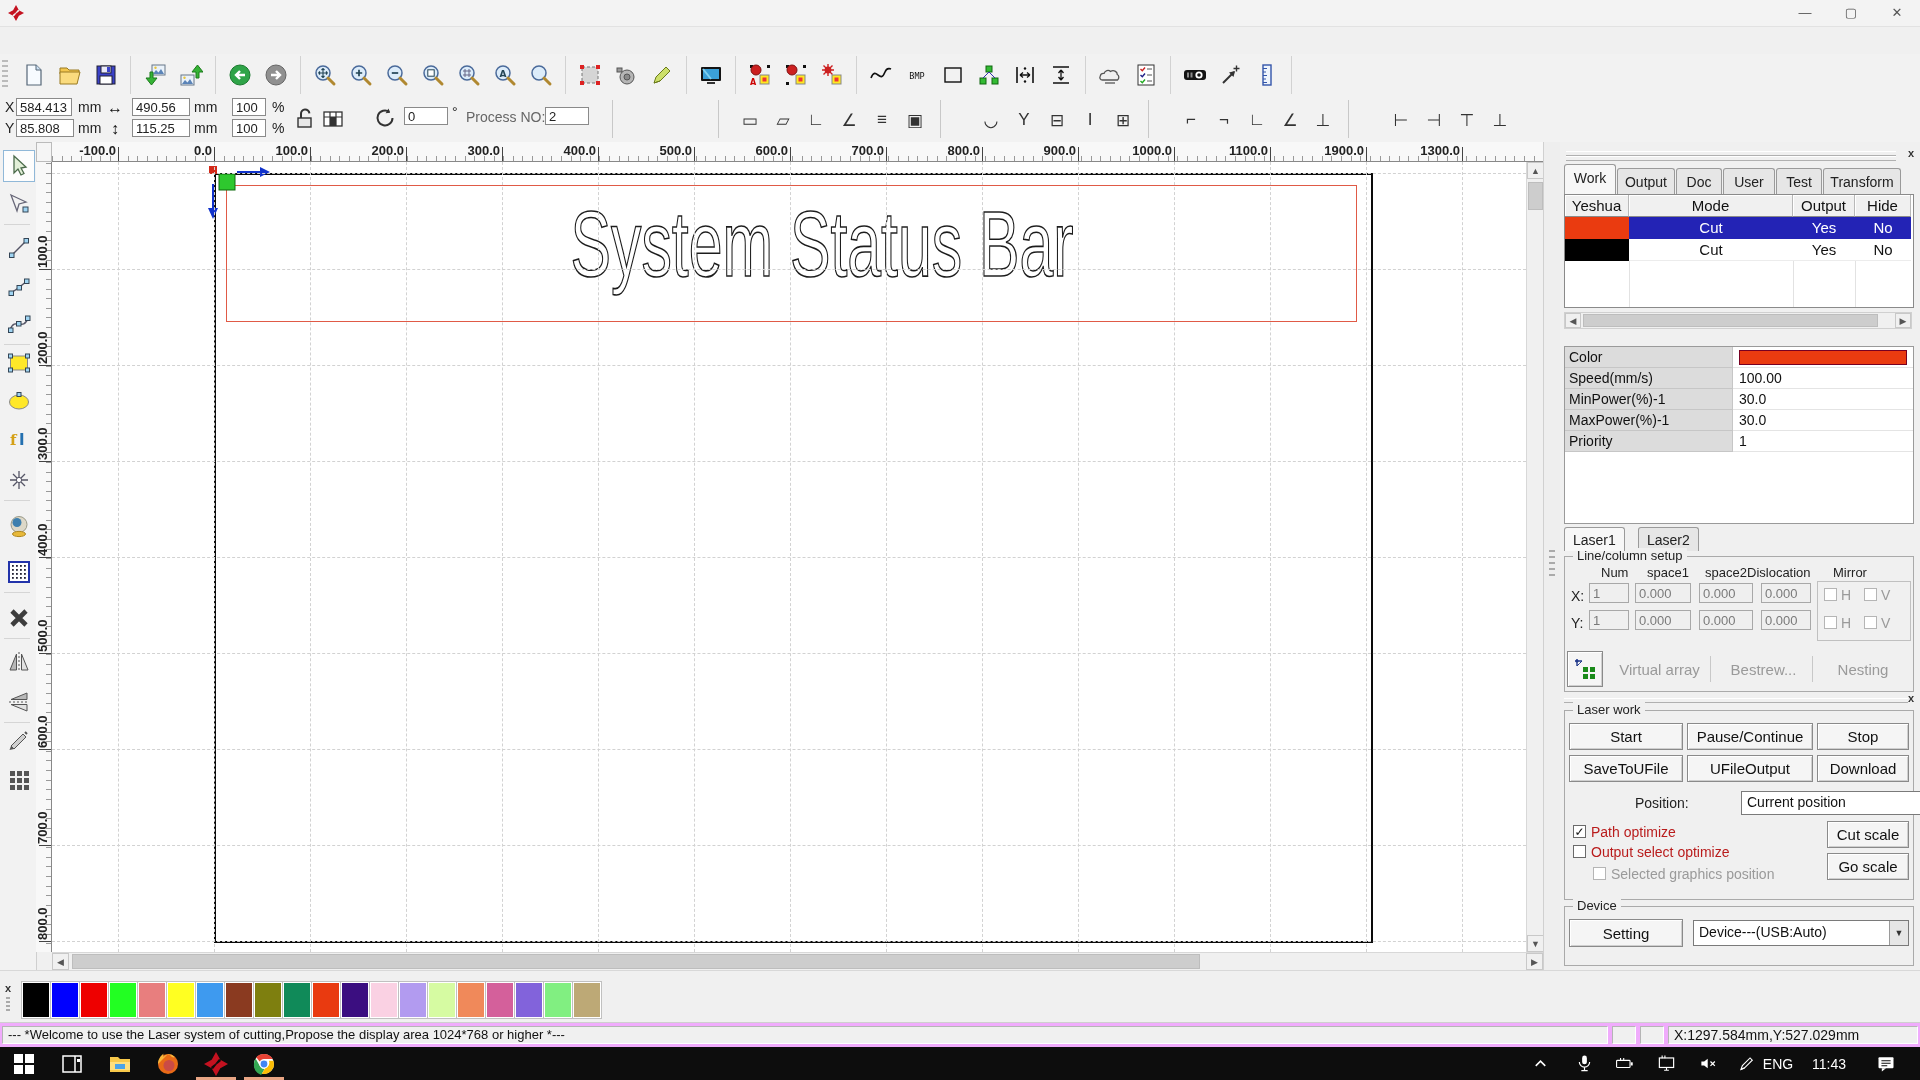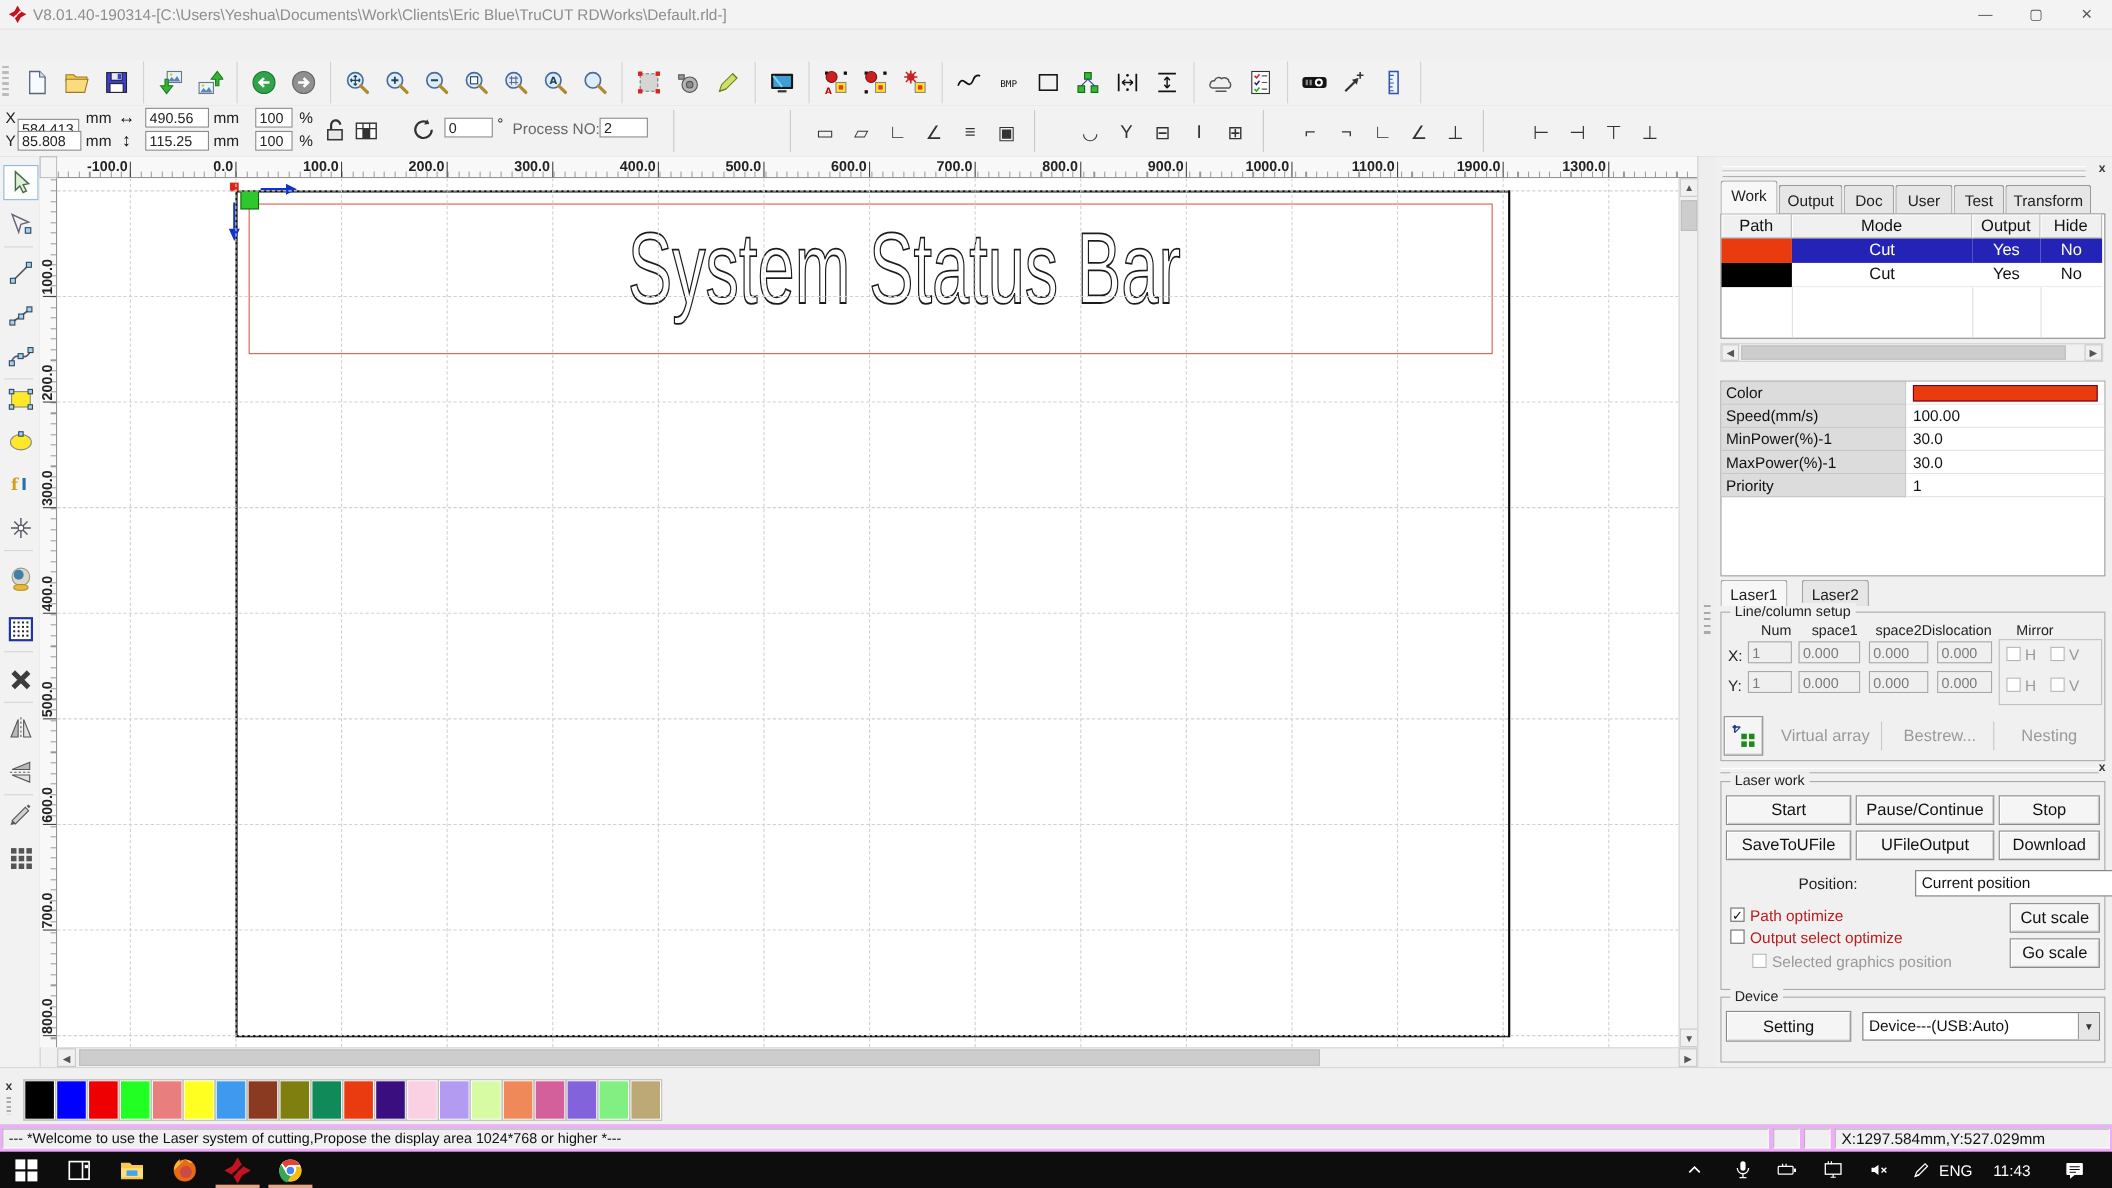--- a/index.html
+++ b/index.html
@@ -105,21 +105,20 @@
 </style>
 </head>
 <body>
 
 <div class="screen">
 
   <div class="abs titlebar">
     <span class="abs" style="left:8px;top:5px;" id="app-logo"><svg width="16" height="16" viewBox="0 0 24 24">
           <path d="M12 0 L17 9 L12 13 L7 9 Z M12 24 L17 15 L12 11 L7 15 Z M0 12 L9 7 L13 12 L9 17 Z M24 12 L15 7 L11 12 L15 17 Z" fill="#c41220"></path>
         </svg></span>
-    <span class="abs title-text">V8.01.40-190314-[C:\Users\Yeshua\Documents\Work\Clients\Eric Blue\TruCUT RDWorks\Default.rld-]</span>
     <div class="abs win-btn" style="right:92px;">—</div>
     <div class="abs win-btn" style="right:46px;">▢</div>
     <div class="abs win-btn" style="right:0;">✕</div>
   </div>
 
 
   <div class="abs toolbar-main" id="toolbar-main">
       <div class="tb-grip"></div>
       <div class="tb-group">
         <div class="tb-btn">
@@ -434,21 +433,21 @@
               <rect x="8" y="2" width="8" height="20" fill="#eef4fc" stroke="#3355aa" stroke-width="1.4"></rect>
               <path d="M8 5.5h4M8 9h3M8 12.5h4M8 16h3M8 19.5h4" stroke="#3355aa"></path>
             </svg>
           </span>
         </div>
       </div>
     </div>
 
   <div class="abs toolbar-props" id="toolbar-props">
     <span class="lbl" style="left:5px;top:3px;">X</span>
-    <input class="tbx" style="left: 16px; top: 12px; width: 56px;" value="584.413">
+    <input class="tbx" style="left: 16px; top: 2px; width: 56px;" value="584.413">
     <span class="lbl" style="left:78px;top:3px;">mm</span>
     <span class="lbl" style="left:5px;top:24px;">Y</span>
     <input class="tbx" style="left: 16px; top: 23px; width: 58px;" value="85.808">
     <span class="lbl" style="left:78px;top:24px;">mm</span>
     <span class="mini-icon" style="left:104px;top:1px;font-size:16px;font-weight:bold;">↔</span>
     <span class="mini-icon" style="left:104px;top:22px;font-size:16px;font-weight:bold;">↕</span>
     <input class="tbx" style="left: 132px; top: 2px; width: 58px;" value="490.56">
     <span class="lbl" style="left:194px;top:3px;">mm</span>
     <input class="tbx" style="left: 132px; top: 23px; width: 58px;" value="115.25">
     <span class="lbl" style="left:194px;top:24px;">mm</span>
@@ -791,21 +790,21 @@
     <div id="panel-tabs">
         <div class="tab active" style="left: 4px; top: 22px; width: 52px; text-align: center; padding: 0px;">Work</div>
         <div class="tab" style="left: 57px; top: 26px; width: 58px; text-align: center; padding: 0px;">Output</div>
         <div class="tab" style="left: 116px; top: 26px; width: 46px; text-align: center; padding: 0px;">Doc</div>
         <div class="tab" style="left: 163px; top: 26px; width: 52px; text-align: center; padding: 0px;">User</div>
         <div class="tab" style="left: 216px; top: 26px; width: 46px; text-align: center; padding: 0px;">Test</div>
         <div class="tab" style="left: 263px; top: 26px; width: 78px; text-align: center; padding: 0px;">Transform</div>
       </div>
     <div id="layer-table">
         <div class="ltable" style="top: 52px; width: 348px; height: 112px;">
-          <div class="lt-cell lt-head" style="left: 0px; top: 0px; width: 64px; height: 22px; line-height: 21px;">Path</div>
+          <div class="lt-cell lt-head" style="left: 0px; top: 0px; width: 64px; height: 22px; line-height: 21px;">Yeshua</div>
           <div class="lt-cell lt-head" style="left: 64px; top: 0px; width: 164px; height: 22px; line-height: 21px;">Mode</div>
           <div class="lt-cell lt-head" style="left: 228px; top: 0px; width: 62px; height: 22px; line-height: 21px;">Output</div>
           <div class="lt-cell lt-head" style="left: 290px; top: 0px; width: 56px; height: 22px; line-height: 21px;">Hide</div>
           <div class="lt-cell" style="left: 0px; top: 22px; width: 64px; height: 22px; background: rgb(234, 59, 16);"></div>
           <div class="lt-cell" style="left: 64px; top: 22px; width: 164px; height: 22px; line-height: 21px; text-align: center; background: rgb(35, 35, 181); color: rgb(255, 255, 255);">Cut</div>
           <div class="lt-cell" style="left: 228px; top: 22px; width: 62px; height: 22px; line-height: 21px; text-align: center; background: rgb(35, 35, 181); color: rgb(255, 255, 255);">Yes</div>
           <div class="lt-cell" style="left: 290px; top: 22px; width: 56px; height: 22px; line-height: 21px; text-align: center; background: rgb(35, 35, 181); color: rgb(255, 255, 255);">No</div>
           <div class="lt-cell" style="left: 0px; top: 44px; width: 64px; height: 22px; background: rgb(0, 0, 0);"></div>
           <div class="lt-cell" style="left: 64px; top: 44px; width: 164px; height: 22px; line-height: 21px; text-align: center; border-bottom: 1px solid rgb(236, 236, 236);">Cut</div>
           <div class="lt-cell" style="left: 228px; top: 44px; width: 62px; height: 22px; line-height: 21px; text-align: center; border-bottom: 1px solid rgb(236, 236, 236);">Yes</div>

